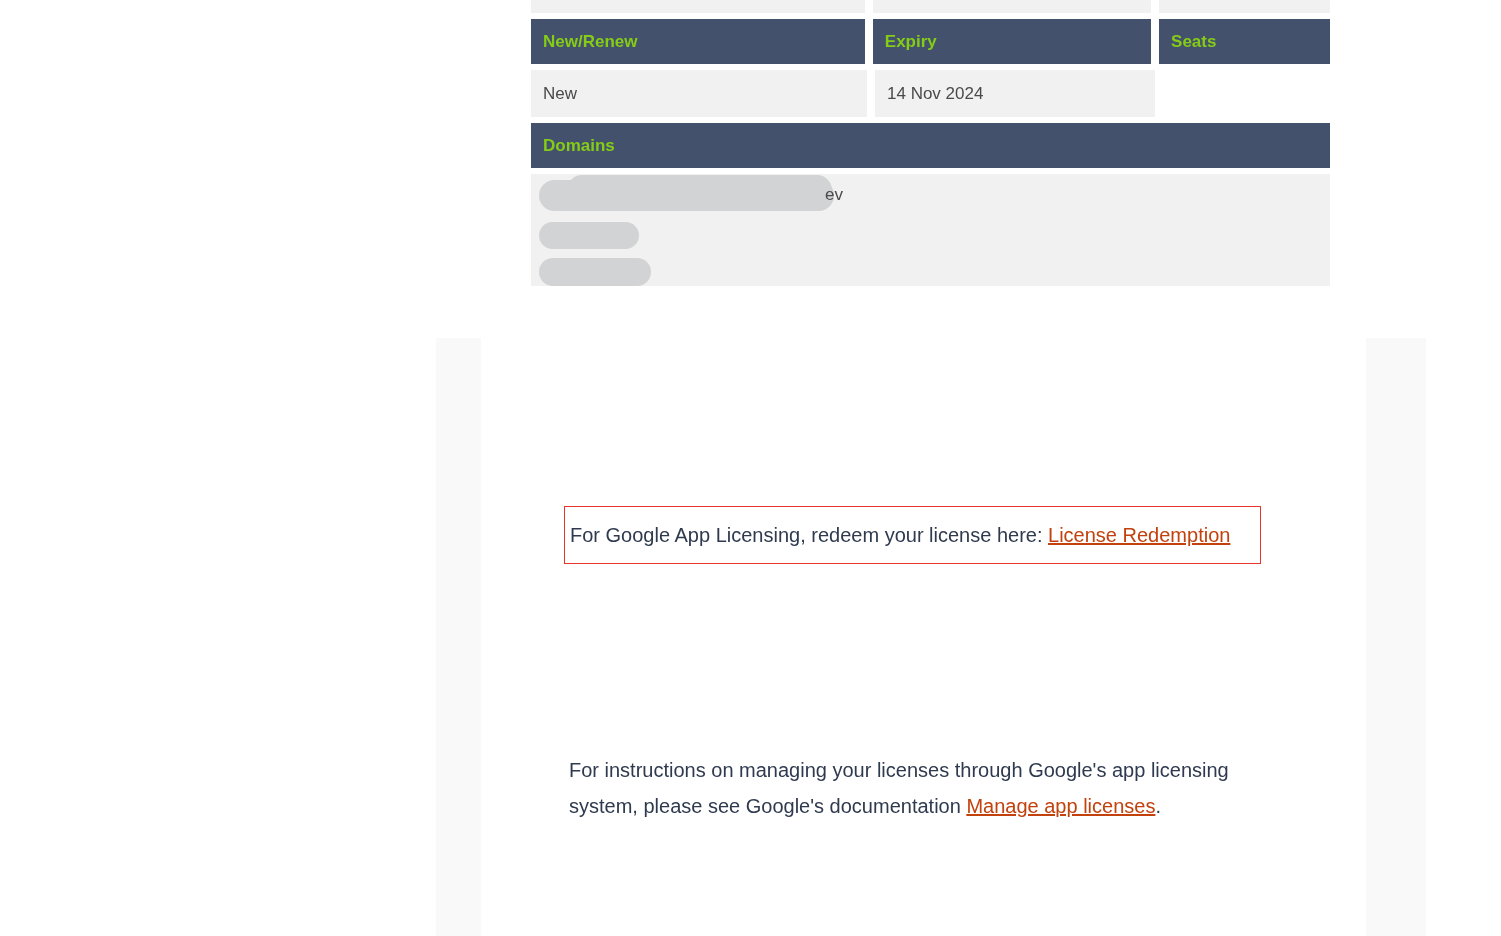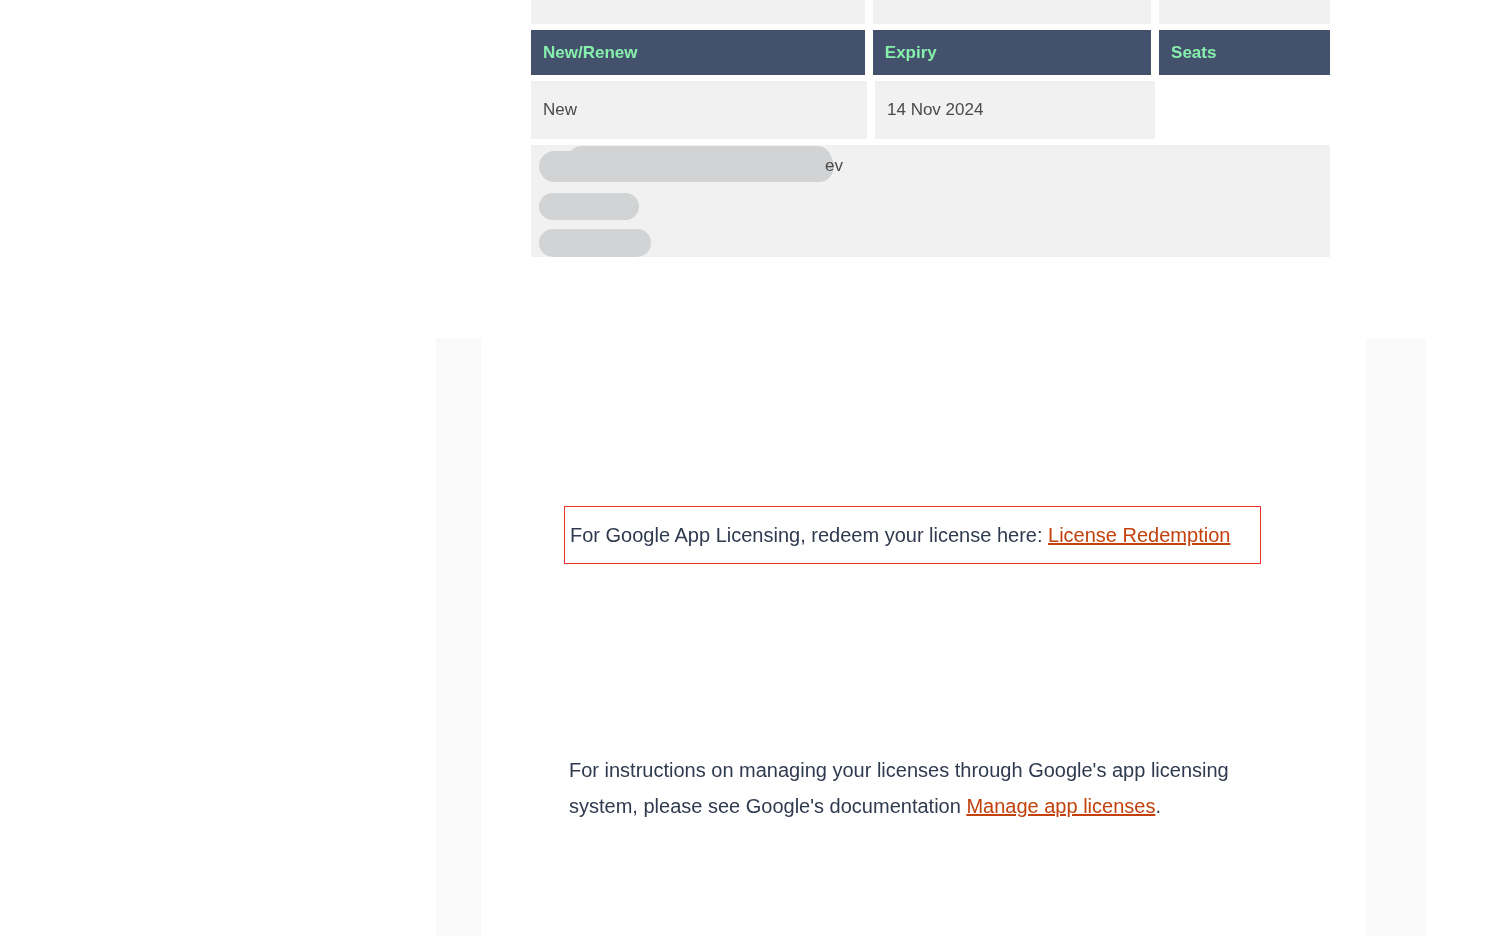--- a/index.html
+++ b/index.html
@@ -42,28 +42,28 @@
 
   .cell {
     box-sizing: border-box;
     padding: 0 12px;
     display: flex;
     align-items: center;
     font-size: 17px;
   }
   .cell.head {
     background: #44516d;
-    color: #86efac;
+    color: #84cc16;
     font-weight: bold;
     height: 45px;
   }
   .cell.body {
     background: #f1f1f1;
     color: #4a4a4a;
-    height: 58px;
+    height: 47px;
   }
   .col-1 { width: 336px; }
   .col-2 { width: 280px; }
   .col-3 { width: 172px; }
   .col-full { width: 799px; }
 
   .domains-body {
     background: #f1f1f1;
     height: 112px;
     position: relative;
@@ -169,20 +169,23 @@
     <div class="cell head col-1">New/Renew</div>
     <div class="cell head col-2">Expiry</div>
     <div class="cell head col-3">Seats</div>
   </div>
 
   <div class="trow">
     <div class="cell body col-1">New</div>
     <div class="cell body col-2">14 Nov 2024</div>
   </div>
 
+  <div class="trow">
+    <div class="cell head col-full">Domains</div>
+  </div>
 
   <div class="trow">
     <div class="domains-body col-full">
       <div class="redaction redaction-long"></div>
       <div class="redaction redaction-short-1"></div>
       <div class="redaction redaction-short-2"></div>
       <span class="domain-tail">ev</span>
     </div>
   </div>
 

